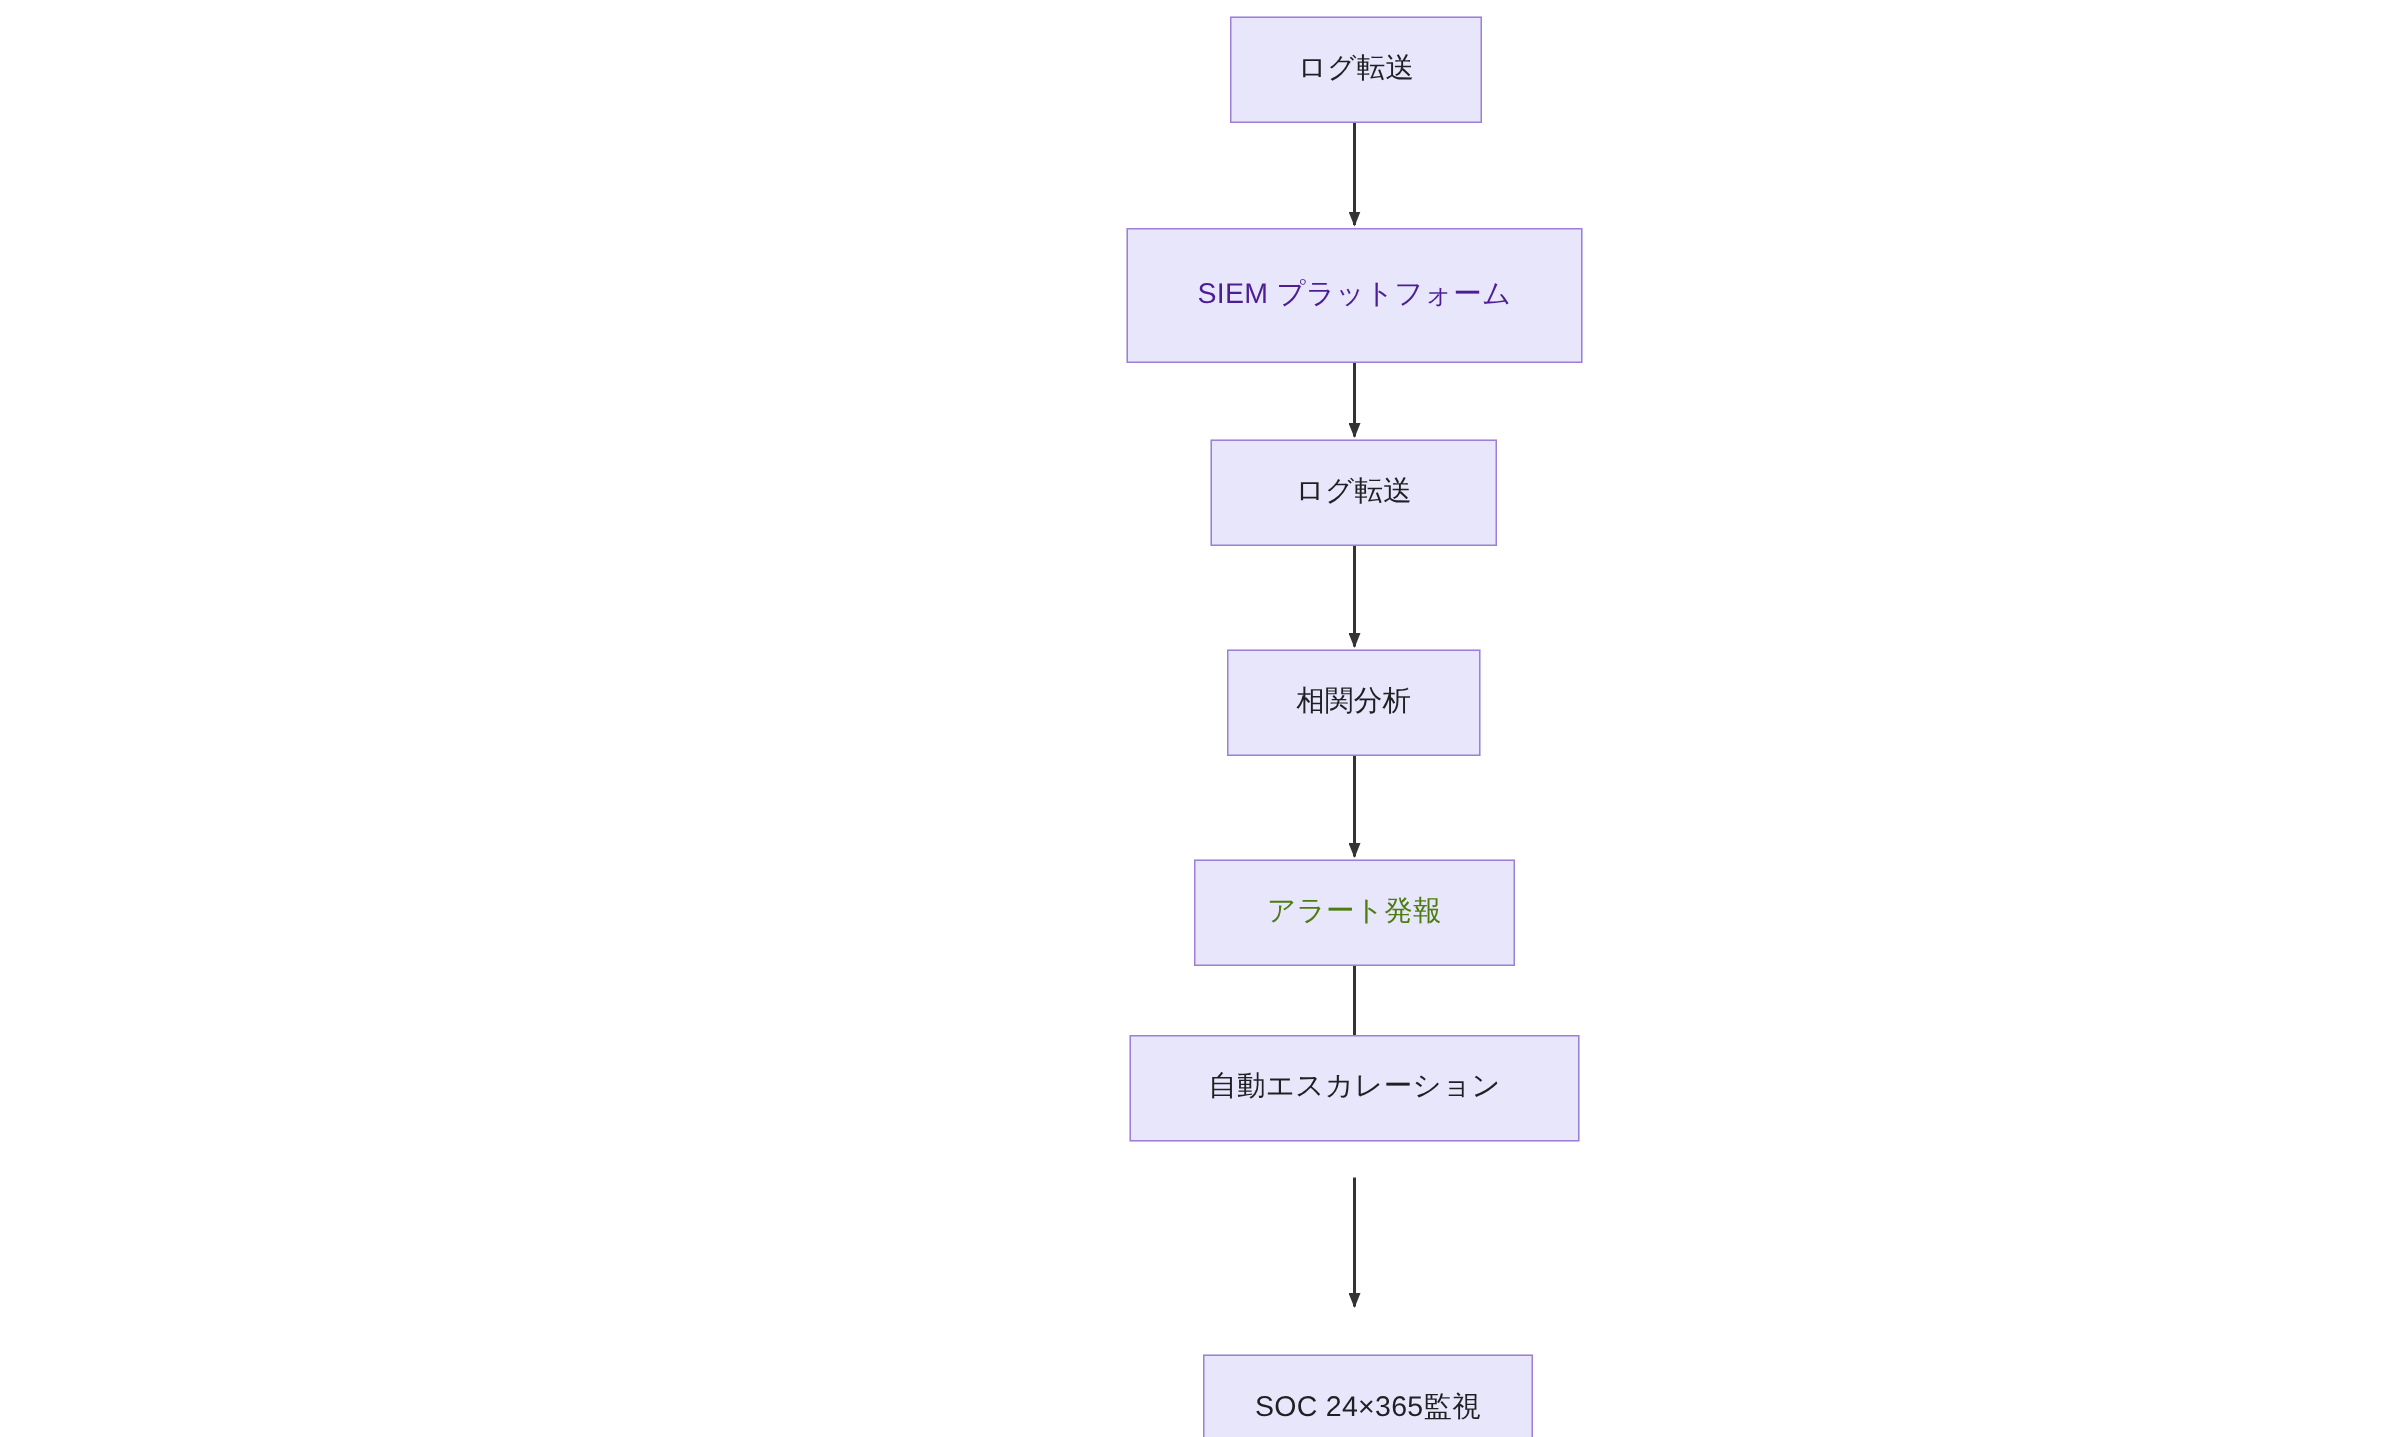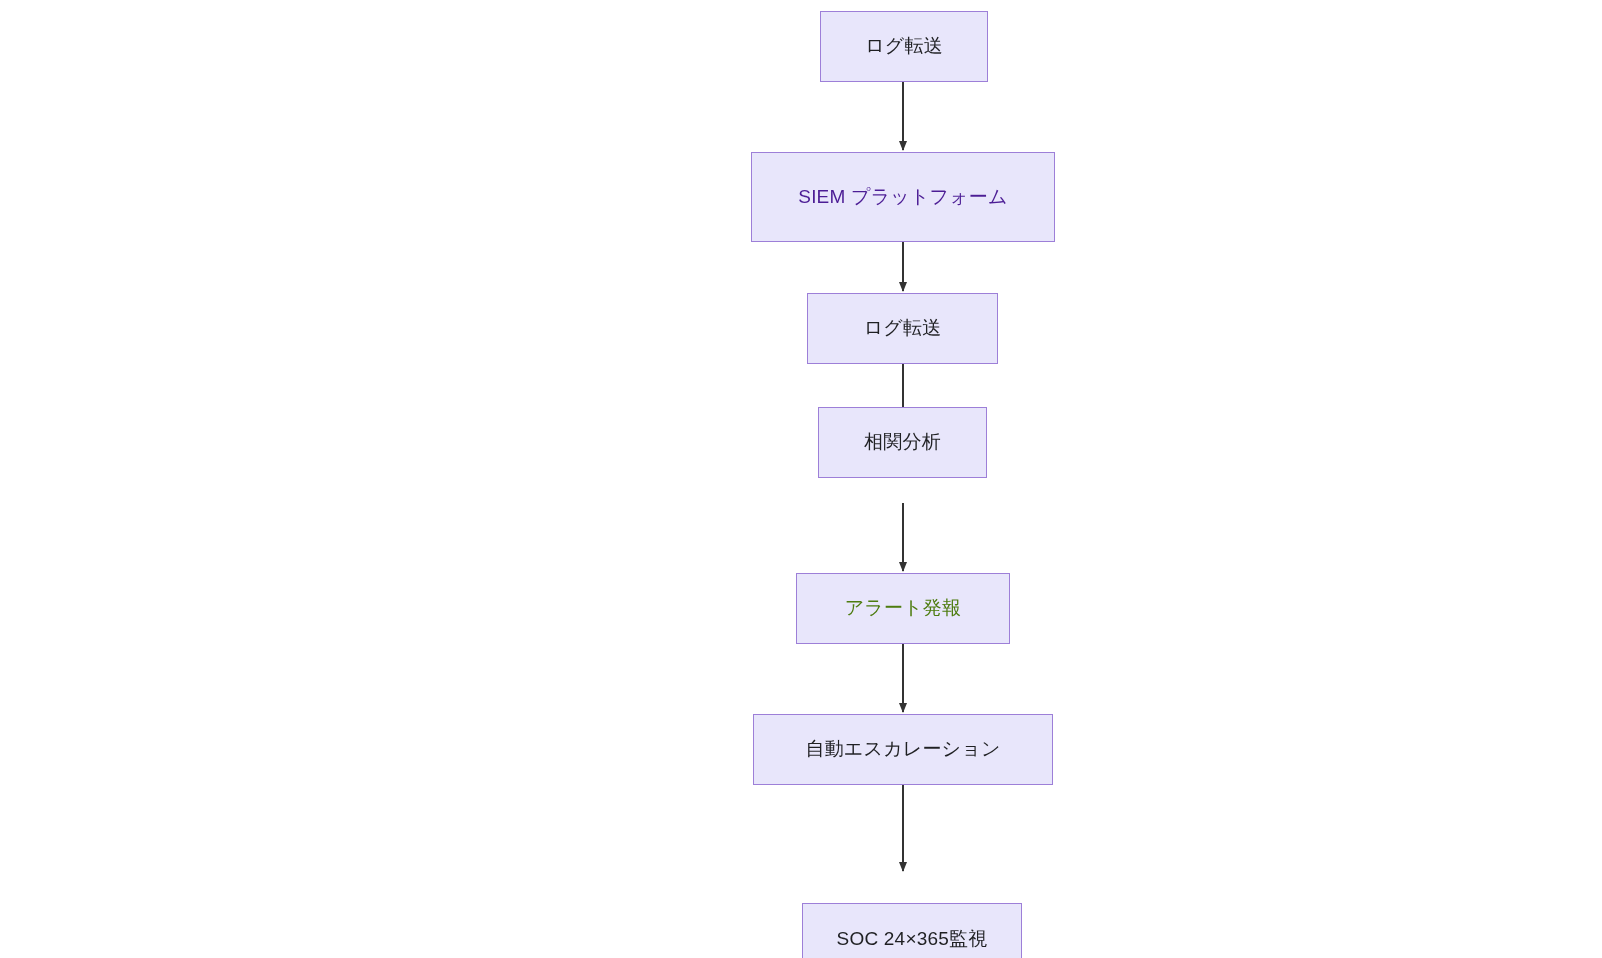--- a/index.html
+++ b/index.html
@@ -75,29 +75,29 @@
   </div>
 
   <div class="node" style="left: 751px; top: 152px; width: 304px; height: 90px; background: rgb(232, 230, 251); border-color: rgb(157, 127, 216); color: #4c1d95;">
     <span class="node-label">SIEM プラットフォーム</span>
   </div>
 
   <div class="node" style="left: 807px; top: 293px; width: 191px; height: 71px; background: rgb(232, 230, 251); border-color: rgb(157, 127, 216); color: rgb(31, 32, 35);">
     <span class="node-label">ログ転送</span>
   </div>
 
-  <div class="node" style="left: 818px; top: 407px; width: 169px; height: 71px; background: rgb(232, 230, 251); border-color: rgb(157, 127, 216); color: rgb(31, 32, 35);">
+  <div class="node" style="left: 818px; top: 433px; width: 169px; height: 71px; background: rgb(232, 230, 251); border-color: rgb(157, 127, 216); color: rgb(31, 32, 35);">
     <span class="node-label">相関分析</span>
   </div>
 
   <div class="node" style="left: 796px; top: 573px; width: 214px; height: 71px; background: rgb(232, 230, 251); border-color: rgb(157, 127, 216); color: #4d7c0f;">
     <span class="node-label">アラート発報</span>
   </div>
 
-  <div class="node" style="left: 753px; top: 714px; width: 300px; height: 71px; background: rgb(232, 230, 251); border-color: rgb(157, 127, 216); color: rgb(31, 32, 35);">
+  <div class="node" style="left: 753px; top: 690px; width: 300px; height: 71px; background: rgb(232, 230, 251); border-color: rgb(157, 127, 216); color: rgb(31, 32, 35);">
     <span class="node-label">自動エスカレーション</span>
   </div>
 
   <div class="node" style="left: 802px; top: 903px; width: 220px; height: 72px; background: rgb(232, 230, 251); border-color: rgb(157, 127, 216); color: rgb(31, 32, 35);">
     <span class="node-label">SOC 24×365監視</span>
   </div>
 
 </div>
 
 </body></html>

